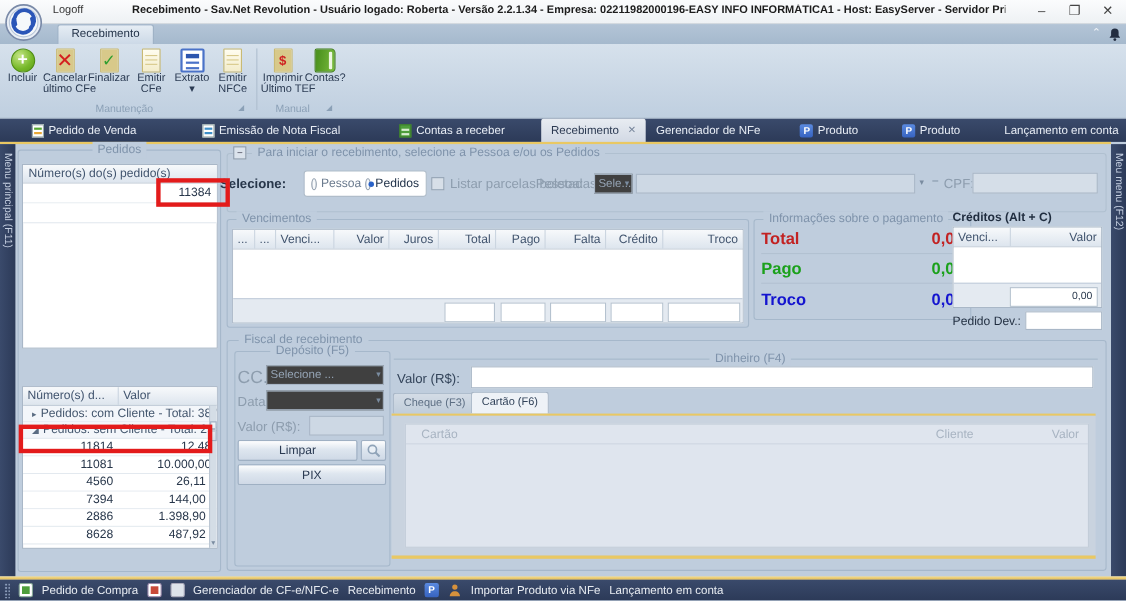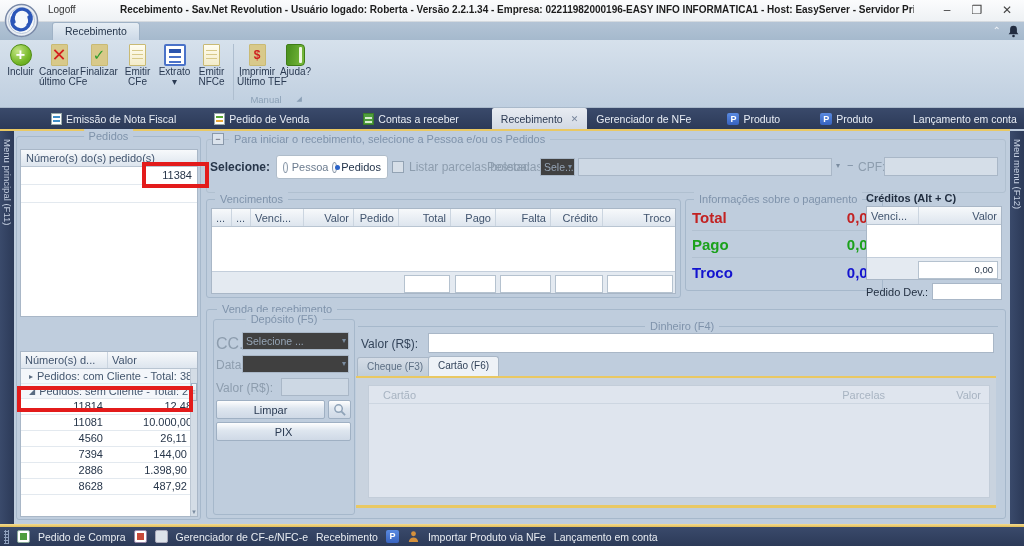--- a/index.html
+++ b/index.html
@@ -230,46 +230,50 @@
         <div class="rlbl">
             <span>Imprimir</span>
             <span>Último TEF</span>
           </div>
       </div>
       <div class="rbtn">
         <div class="ricon book">
             <i></i>
           </div>
         <div class="rlbl">
-            <span>Ajuda?</span>
+            <span>Contas?</span>
             <span></span>
           </div>
       </div>
+    </div>
+    <div class="rgrp" style="left:2px;width:222px">
+      <span>Manutenção</span>
+      <span class="lau">◢</span>
     </div>
     <div class="rgrp" style="left:228px;width:76px">
       <span>Manual</span>
       <span class="lau">◢</span>
     </div>
   </div>
 
   <div class="doctabs abs">
+    <div class="dtab" style="margin-left:20px">
+      <span class="ticon t1">
+          <i></i>
+          <i></i>
+        </span>
+      <span>Pedido de Venda</span>
+    </div>
     <div class="dtab" style="margin-left:42px">
       <span class="ticon t2">
           <i></i>
           <i></i>
         </span>
       <span>Emissão de Nota Fiscal</span>
     </div>
-    <div class="dtab" style="margin-left:20px">
-      <span class="ticon t1">
-          <i></i>
-          <i></i>
-        </span>
-      <span>Pedido de Venda</span>
-    </div>
     <div class="dtab" style="margin-left:36px">
       <span class="ticon t3">
           <i></i>
           <i></i>
         </span>
       <span>Contas a receber</span>
     </div>
     <div class="dtab active" style="margin-left:24px">
       <span>Recebimento</span>
       <span class="x">✕</span>
@@ -299,21 +303,21 @@
       <span>Meu menu (F12)</span>
     </div>
 
   <div class="gbx" style="left:16px;top:136px;width:185px;height:384px">
     <span class="gcap" style="left:50%;transform:translateX(-50%)">Pedidos</span>
     <div class="gridbox" style="left:3px;top:12px;width:178px;height:168px">
       <div class="ghead" style="height:17px;padding-left:5px">Número(s) do(s) pedido(s)</div>
       <div class="g1row">11384</div>
       <div class="g1row"></div>
     </div>
-    <div class="gridbox" style="left:3px;top:214px;width:178px;height:166px">
+    <div class="gridbox" style="left:3px;top:214px;width:178px;height:148px">
       <div class="ghead" style="height:17px">
         <span class="hc" style="width:87px">Número(s) d...</span>
         <span class="hc" style="flex:1;border-right:none">Valor</span>
       </div>
       <div class="g2group" style="height:15px">
         <span class="garr">▸</span>
         <span>Pedidos: com Cliente - Total: 387</span>
       </div>
       <div class="g2group" style="height:15px">
         <span class="garr">◢</span>
@@ -350,21 +354,21 @@
     </div>
   </div>
 
   <div class="annot" style="left:142px;top:162px;width:67px;height:26px"></div>
   <div class="annot" style="left:17px;top:386px;width:176px;height:26px"></div>
 
   <div class="gbx" style="left:206px;top:139px;width:800px;height:54px;border-color:#b0c0d0">
     <span class="gcap" style="left:22px">Para iniciar o recebimento, selecione a Pessoa e/ou os Pedidos</span>
     <span class="abs" style="left:5px;top:-7px;width:12px;height:12px;background:#dbe3ec;border:1px solid #8a99ab;font-size:9px;line-height:10px;text-align:center;color:#445">−</span>
   </div>
-  <span class="lbl" style="left:210px;top:160px;font-weight:bold;font-size:12px">Selecione:</span>
+  <span class="lbl" style="left:200px;top:160px;font-weight:bold;font-size:12px">Selecione:</span>
   <div class="abs" style="left:276px;top:155px;width:112px;height:24px;background:#fff;border:1px solid #b0bdca;border-radius:3px;display:flex;align-items:center;gap:4px;padding:0 6px">
     <span class="radio"></span>
     <span style="color:#6b7b8e">Pessoa</span>
     <span class="radio sel"></span>
     <span style="color:#22334a">Pedidos</span>
   </div>
   <span class="cbx dis abs" style="left:392px;top:161px"></span>
   <span class="lbl dis" style="left:409px;top:160px;font-size:12px">Listar parcelas boletadas</span>
   <span class="lbl dis" style="left:487px;top:160px;font-size:12px">Pessoa:</span>
   <div class="combo" style="left:540px;top:158px;width:35px;height:18px">
@@ -377,21 +381,21 @@
   <div class="field" style="left:884px;top:157px;width:114px;height:19px;background:#d5dee8"></div>
 
   <div class="gbx" style="left:206px;top:199px;width:475px;height:99px">
     <span class="gcap" style="left:8px">Vencimentos</span>
     <div class="gridbox" style="left:4px;top:8px;width:465px;height:86px">
       <div class="ghead" style="height:18px">
         <span class="hc" style="width:20px">...</span>
         <span class="hc" style="width:19px">...</span>
         <span class="hc" style="width:53px">Venci...</span>
         <span class="hc r" style="width:50px">Valor</span>
-        <span class="hc r" style="width:45px">Pedido</span>
+        <span class="hc r" style="width:45px">Juros</span>
         <span class="hc r" style="width:52px">Total</span>
         <span class="hc r" style="width:45px">Pago</span>
         <span class="hc r" style="width:55px">Falta</span>
         <span class="hc r" style="width:52px">Crédito</span>
         <span class="hc r" style="flex:1;border-right:none">Troco</span>
       </div>
       <div style="height:44px;background:#fff"></div>
       <div class="gfoot" style="height:22px">
         <span class="fcell" style="left:192px;width:46px"></span>
         <span class="fcell" style="left:243px;width:41px"></span>
@@ -426,21 +430,21 @@
     </div>
     <div style="height:32px;background:#fff"></div>
     <div class="gfoot" style="height:22px">
       <span class="fcell num" style="right:3px;width:80px;font-size:9.5px;line-height:16px;padding-right:4px;text-align:right">0,00</span>
     </div>
   </div>
   <span class="lbl" style="left:866px;top:286px;color:#1f2c3e">Pedido Dev.:</span>
   <div class="field white" style="left:932px;top:283px;width:70px;height:17px"></div>
 
   <div class="gbx" style="left:206px;top:309px;width:800px;height:210px">
-    <span class="gcap" style="left:10px">Venda de recebimento</span>
+    <span class="gcap" style="left:10px">Fiscal de recebimento</span>
 
     <div class="gbx" style="left:6px;top:9px;width:142px;height:196px">
       <span class="gcap" style="left:50%;transform:translateX(-50%)">Depósito (F5)</span>
     </div>
   </div>
   <span class="lbl dis" style="left:216px;top:335px;font-size:16px">CC.:</span>
   <div class="combo" style="left:242px;top:332px;width:107px;height:18px">
     <span>Selecione ...</span><span class="da">▾</span>
   </div>
   <span class="lbl dis" style="left:216px;top:358px;font-size:12px">Data:</span>
@@ -463,21 +467,21 @@
   <span class="lbl" style="left:361px;top:337px;font-size:12px;color:#33445a">Valor (R$):</span>
   <div class="field white" style="left:428px;top:333px;width:566px;height:20px"></div>
 
   <div class="ftab" style="left:357px;top:357px">Cheque (F3)</div>
   <div class="ftab active" style="left:428px;top:356px">Cartão (F6)</div>
   <div class="abs" style="left:356px;top:376px;width:640px;height:2px;background:#e9c863"></div>
   <div class="abs" style="left:356px;top:378px;width:640px;height:127px;background:#c9d3df">
     <div class="abs" style="left:12px;top:7px;width:622px;height:113px;background:#dfe5ee;border:1px solid #c3cdd9">
       <div style="display:flex;height:18px;align-items:center;color:#a8b4c2;border-bottom:1px solid #cdd6e1">
         <span style="flex:1;padding-left:14px">Cartão</span>
-        <span style="width:120px;text-align:right">Parcelas</span>
+        <span style="width:120px;text-align:right">Cliente</span>
         <span style="width:104px;text-align:right;padding-right:8px">Valor</span>
       </div>
     </div>
   </div>
   <div class="abs" style="left:356px;top:505px;width:640px;height:3px;background:#e9c863"></div>
 
   <div class="sbgold abs"></div>
   <div class="statusbar abs">
     <span class="grip"></span>
     <span class="sic doc1">

